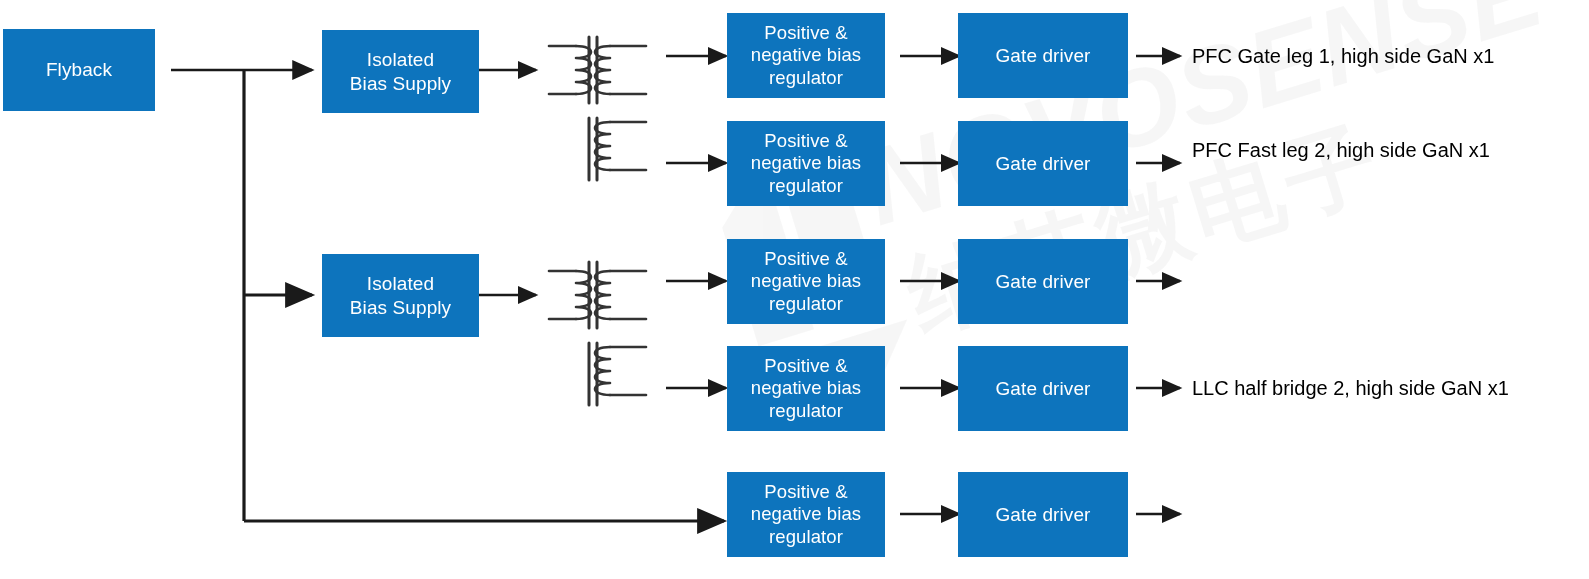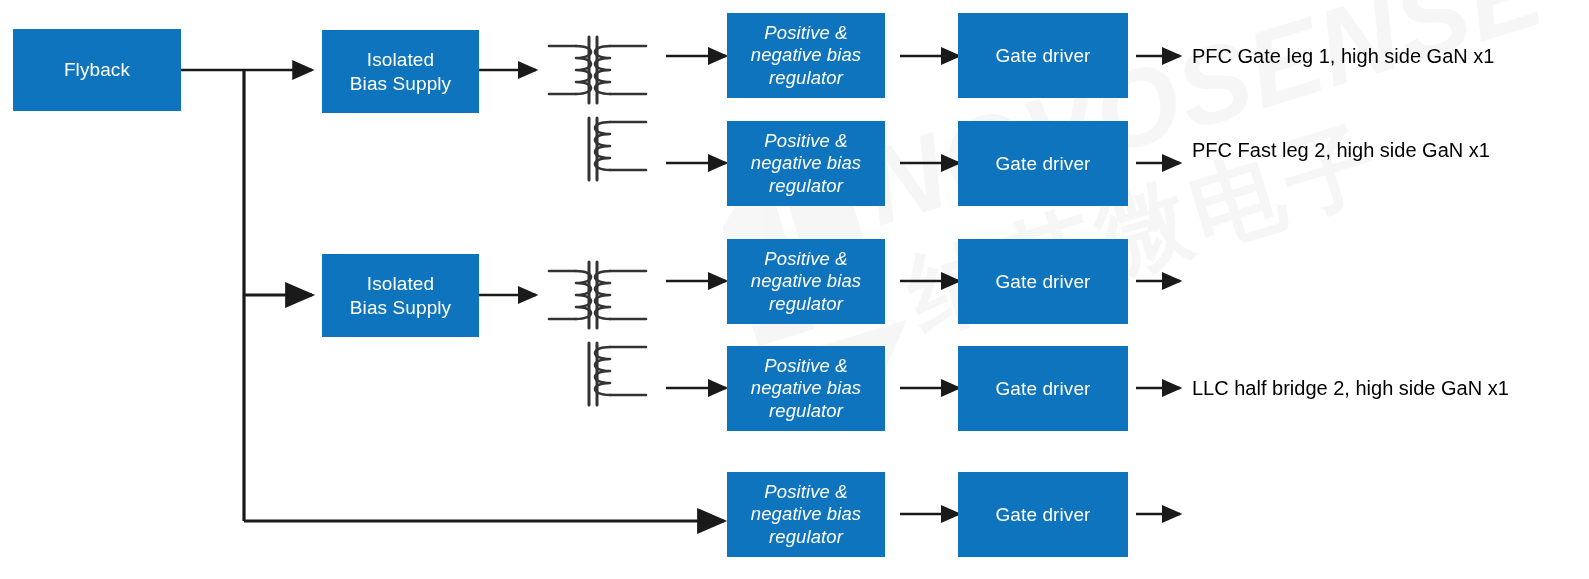--- a/index.html
+++ b/index.html
@@ -28,21 +28,21 @@
     color:#ffffff;
     display:flex;
     align-items:center;
     justify-content:center;
     text-align:center;
     line-height:1.22;
     font-size:19px;
     padding:2px 6px;
     letter-spacing:.1px;
   }
-  .blk.small{font-size:18.5px;font-style:italic;}
+  .blk.small{font-size:18.5px;}
   .outlabel{
     position:absolute;
     color:#000000;
     font-size:20px;
     white-space:nowrap;
     line-height:1;
   }
 </style>
 </head>
 <body>
@@ -154,21 +154,21 @@
       <path d="M1136,56 L1180,56" marker-end="url(#ah)"></path>
       <path d="M1136,163 L1180,163" marker-end="url(#ah)"></path>
       <path d="M1136,281 L1180,281" marker-end="url(#ah)"></path>
       <path d="M1136,388 L1180,388" marker-end="url(#ah)"></path>
       <path d="M1136,514 L1180,514" marker-end="url(#ah)"></path>
     </g>
   </svg>
 
   <div class="layer" id="box-layer">
 
-    <div class="blk" style="left:13px;top:29px;width:168px;height:82px;">
+    <div class="blk" style="left:3px;top:29px;width:152px;height:82px;">
       <span>Flyback</span>
     </div>
 
     <div class="blk" style="left:322px;top:30px;width:157px;height:83px;">
       <span>
         <span>Isolated</span><br>
         <span>Bias Supply</span>
       </span>
     </div>
 

